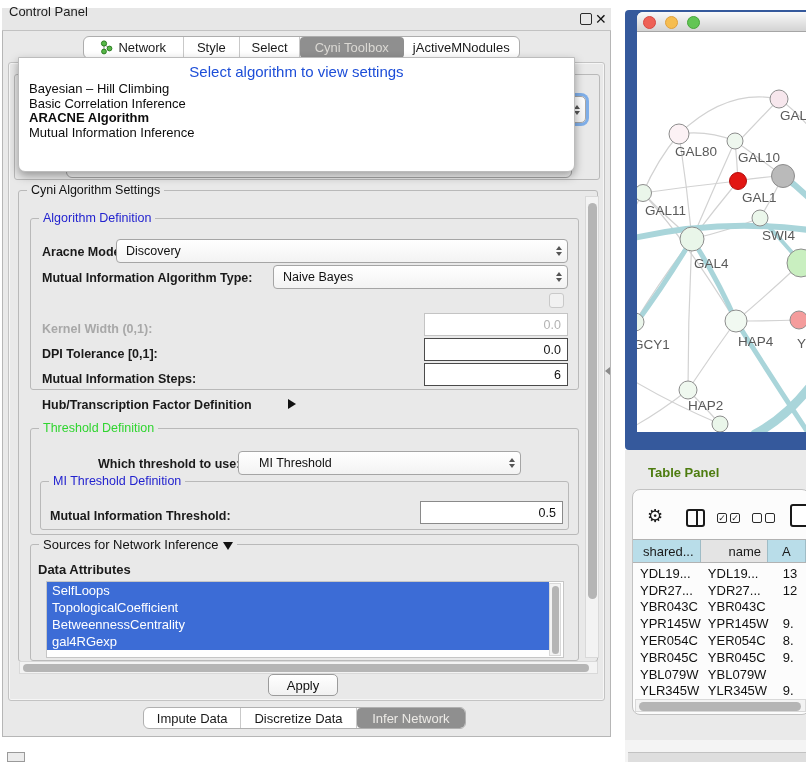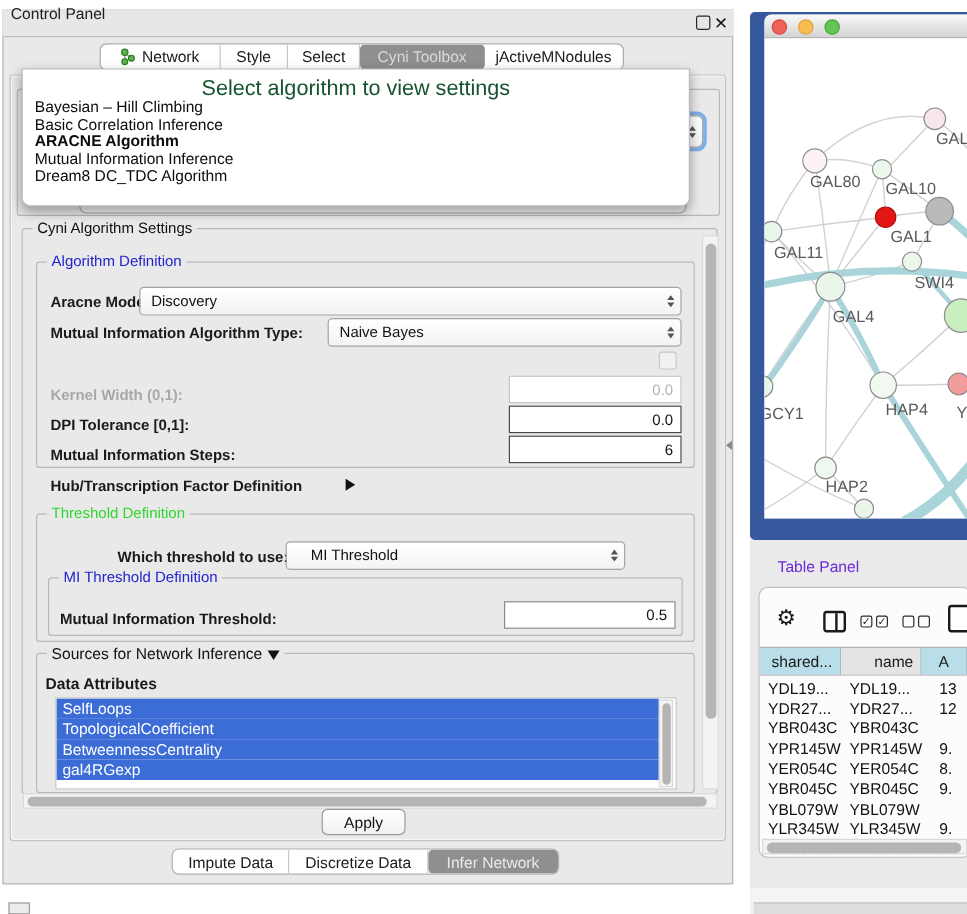--- a/index.html
+++ b/index.html
@@ -33,21 +33,21 @@
   .arrows{position:absolute;right:5px;top:50%;transform:translateY(-50%);display:flex;flex-direction:column;gap:2px;}
   .arr-up{width:0;height:0;border-left:3.5px solid transparent;border-right:3.5px solid transparent;border-bottom:4.5px solid #555;}
   .arr-dn{width:0;height:0;border-left:3.5px solid transparent;border-right:3.5px solid transparent;border-top:4.5px solid #555;}
   .field{position:absolute;background:#fff;border:1.5px solid #4a4a4a;box-sizing:border-box;display:flex;
          align-items:center;justify-content:flex-end;padding-right:6px;font-size:12.5px;color:#111;}
   .field.dis{border:1px solid #c4c4c4;color:#b3b3b3;}
   .chk{position:absolute;width:15px;height:15px;border:1px solid #c9c9c9;border-radius:3px;background:#f1f1f1;box-sizing:border-box;}
   
   .dropdown{position:absolute;left:18px;top:57px;width:557px;height:115px;background:#fff;border:1px solid #bcbcbc;
             border-radius:0 0 7px 7px;box-shadow:0 4px 10px rgba(0,0,0,.35);z-index:50;box-sizing:border-box;}
-  .dd-prompt{position:absolute;left:0;right:0;top:5px;text-align:center;font-size:18px;color:#14532d;}
+  .dd-prompt{position:absolute;left:0;right:0;top:5px;text-align:center;font-size:15px;color:#1d4ed8;}
   .dd-list{position:absolute;left:0;top:24px;right:0;}
   .dd-item{font-size:13px;color:#0c0c0c;line-height:14.6px;padding-left:10px;white-space:nowrap;}
   .dd-item.bold{font-weight:bold;}
   
   .sb{position:absolute;background:#f3f3f3;border:1px solid #d9d9d9;box-sizing:border-box;}
   .sb-thumb{position:absolute;background:#b5b5b5;border-radius:5px;}
   
   .attr-list{position:absolute;left:46px;top:581px;width:518px;height:77px;background:#fff;border:1px solid #c6c6c6;
              box-sizing:border-box;overflow:hidden;}
   .attr-item{height:17px;line-height:17px;background:#3c6cd6;color:#fff;font-size:13px;padding-left:5px;width:497px;}
@@ -68,21 +68,21 @@
   .right-bg{position:absolute;left:625px;top:450px;width:181px;height:290px;background:#eaeaea;}
   .right-bg2{position:absolute;left:625px;top:740px;width:181px;height:22px;background:#f4f4f4;}
   .right-strip{position:absolute;left:628px;top:752px;width:178px;height:10px;background:#dedede;border-top:1px solid #c2c2c2;box-sizing:border-box;}
   .net-frame{position:absolute;left:625px;top:10px;width:181px;height:440px;background:#35599c;border-radius:4px 0 0 4px;}
   .mac-win{position:absolute;left:637px;top:12px;width:169px;height:420px;background:#fff;border-radius:6px 0 0 0;overflow:hidden;}
   .mac-titlebar{position:absolute;left:0;top:0;width:169px;height:20px;background:linear-gradient(#f9f9f9,#d3d3d3);
                 border-bottom:1px solid #a6a6a6;box-sizing:border-box;}
   .light{position:absolute;top:4px;width:13px;height:13px;border-radius:50%;box-sizing:border-box;}
   .net-canvas{position:absolute;left:0;top:20px;width:169px;height:400px;background:#fff;}
   
-  .tp-title{position:absolute;left:648px;top:465px;font-size:13px;color:#6d28d9;}
+  .tp-title{position:absolute;left:648px;top:465px;font-size:13px;color:#4d7c0f;font-weight:bold;}
   .tp-card{position:absolute;left:632px;top:489px;width:178px;height:226px;background:#fcfcfc;border:1px solid #c2c2c2;
            border-radius:8px;box-sizing:border-box;}
   .tp-gear{position:absolute;left:647px;top:505px;font-size:18px;color:#1a1a1a;}
   .tp-cols{position:absolute;left:686px;top:509px;width:19px;height:18px;border:2px solid #1a1a1a;border-radius:3px;box-sizing:border-box;}
   .tp-cols:before{content:"";position:absolute;left:50%;top:0;width:2px;height:100%;background:#1a1a1a;}
   .cbx{width:10px;height:10px;border:1.5px solid #2a2a2a;border-radius:2px;box-sizing:border-box;display:inline-block;
        font-size:9px;line-height:8px;color:#2a2a2a;text-align:center;}
   .tp-doc{position:absolute;left:790px;top:504px;width:24px;height:23px;border:2px solid #1a1a1a;border-radius:3px;box-sizing:border-box;background:#fff;}
   .thead{position:absolute;left:633px;top:539px;width:173px;height:24px;display:flex;border-top:1px solid #b2b2b2;
          border-bottom:1px solid #b2b2b2;box-sizing:border-box;font-size:13px;color:#1a1a1a;}
@@ -139,21 +139,20 @@
   </div>
   <div class="combo" style="left:66px;top:152px;width:506px;height:26px;border-radius:6px;color:#b9b9b9;"></div>
 
   <div class="dropdown">
     <div class="dd-prompt">Select algorithm to view settings</div>
     <div class="dd-list" id="dd-list">
         <div class="dd-item">Bayesian – Hill Climbing</div>
         <div class="dd-item">Basic Correlation Inference</div>
         <div class="dd-item bold">ARACNE Algorithm</div>
         <div class="dd-item">Mutual Information Inference</div>
-        <div class="dd-item">Dream8 DC_TDC Algorithm</div>
       </div>
   </div>
 
   <div class="gb" style="left:18px;top:190px;width:580px;height:472px;">
     <span class="gbt">Cyni Algorithm Settings</span>
   </div>
 
   <div class="sb" style="left:585px;top:196px;width:14px;height:462px;">
     <div class="sb-thumb" style="left:2px;top:6px;width:9px;height:396px;"></div>
   </div>

